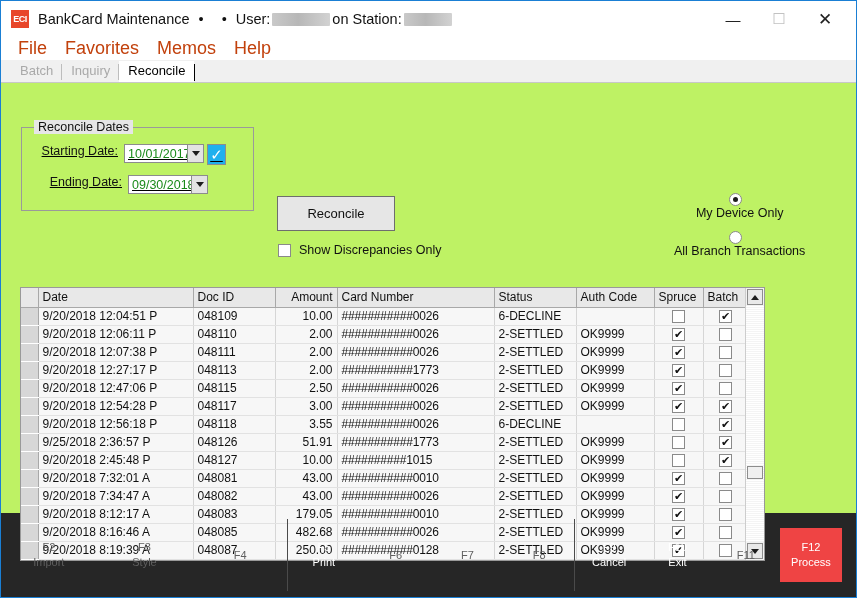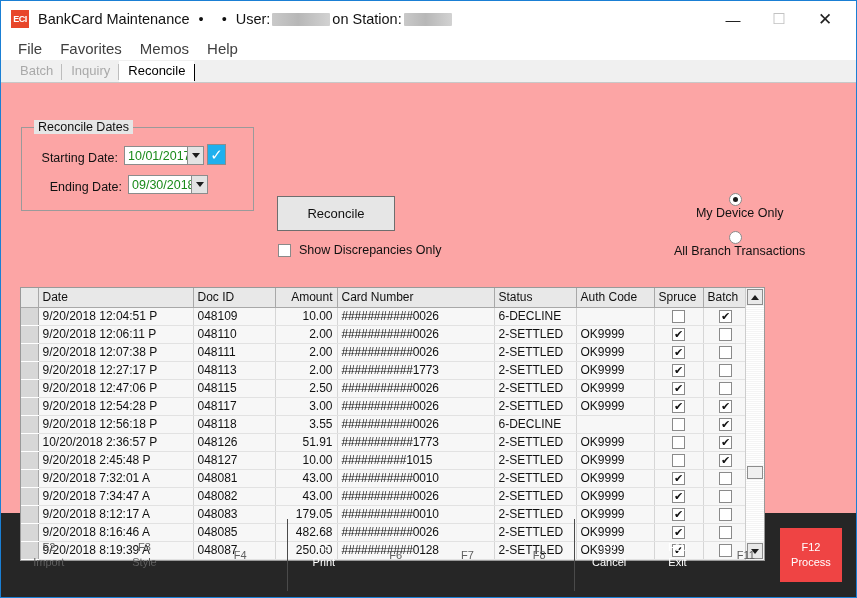--- a/index.html
+++ b/index.html
@@ -82,22 +82,22 @@
   
   .menubar {
     height: 23px;
     display: flex;
     align-items: center;
     background: #ffffff;
     padding-left: 8px;
     flex: 0 0 auto;
   }
   .menu-item {
-    font-size: 15px;
-    color: #404040;
+    font-size: 18px;
+    color: #c2410c;
     padding: 0 9px;
     line-height: 23px;
   }
 
   
   .tabstrip {
     height: 22px;
     background: #f0f0f0;
     display: flex;
     align-items: flex-end;
@@ -127,21 +127,21 @@
   .tab-caret {
     width: 1px;
     background: #000;
     height: 17px;
     margin-bottom: 1px;
   }
 
   
   .client {
     flex: 1 1 auto;
-    background: #fca5a5;
+    background: #bef264;
     position: relative;
   }
 
   
   .groupbox {
     position: absolute;
     left: 20px; top: 44px;
     width: 231px; height: 82px;
     border: 1px solid #9a9a9a;
   }
@@ -149,21 +149,22 @@
     position: absolute;
     left: 12px; top: -8px;
     background: #e6e6e6;
     padding: 0 4px;
     font-size: 12.5px;
     color: #111;
   }
   .date-row {
     position: absolute;
     display: flex;
-    align-items: flex-end;
+    align-items: flex-start;
+    text-decoration: underline;
   }
   .date-row.r1 { left: 0; top: 16px; width: 229px; }
   .date-row.r2 { left: 4px; top: 47px; width: 229px; }
   .date-label {
     width: 102px;
     text-align: right;
     font-size: 12.5px;
     color: #111;
     padding-right: 6px;
     box-sizing: border-box;
@@ -594,21 +595,21 @@
                 <td>048118</td>
                 <td class="num">3.55</td>
                 <td class="card-mono">###########0026</td>
                 <td>6-DECLINE</td>
                 <td></td>
                 <td class="chkcell"><span class="chk"></span></td>
                 <td class="chkcell"><span class="chk">✔</span></td>
               </tr>
               <tr>
                 <td class="rowhdr"></td>
-                <td>10/20/2018 2:36:57 P</td>
+                <td>9/25/2018 2:36:57 P</td>
                 <td>048126</td>
                 <td class="num">51.91</td>
                 <td class="card-mono">###########1773</td>
                 <td>2-SETTLED</td>
                 <td>OK9999</td>
                 <td class="chkcell"><span class="chk"></span></td>
                 <td class="chkcell"><span class="chk">✔</span></td>
               </tr>
               <tr>
                 <td class="rowhdr"></td>

